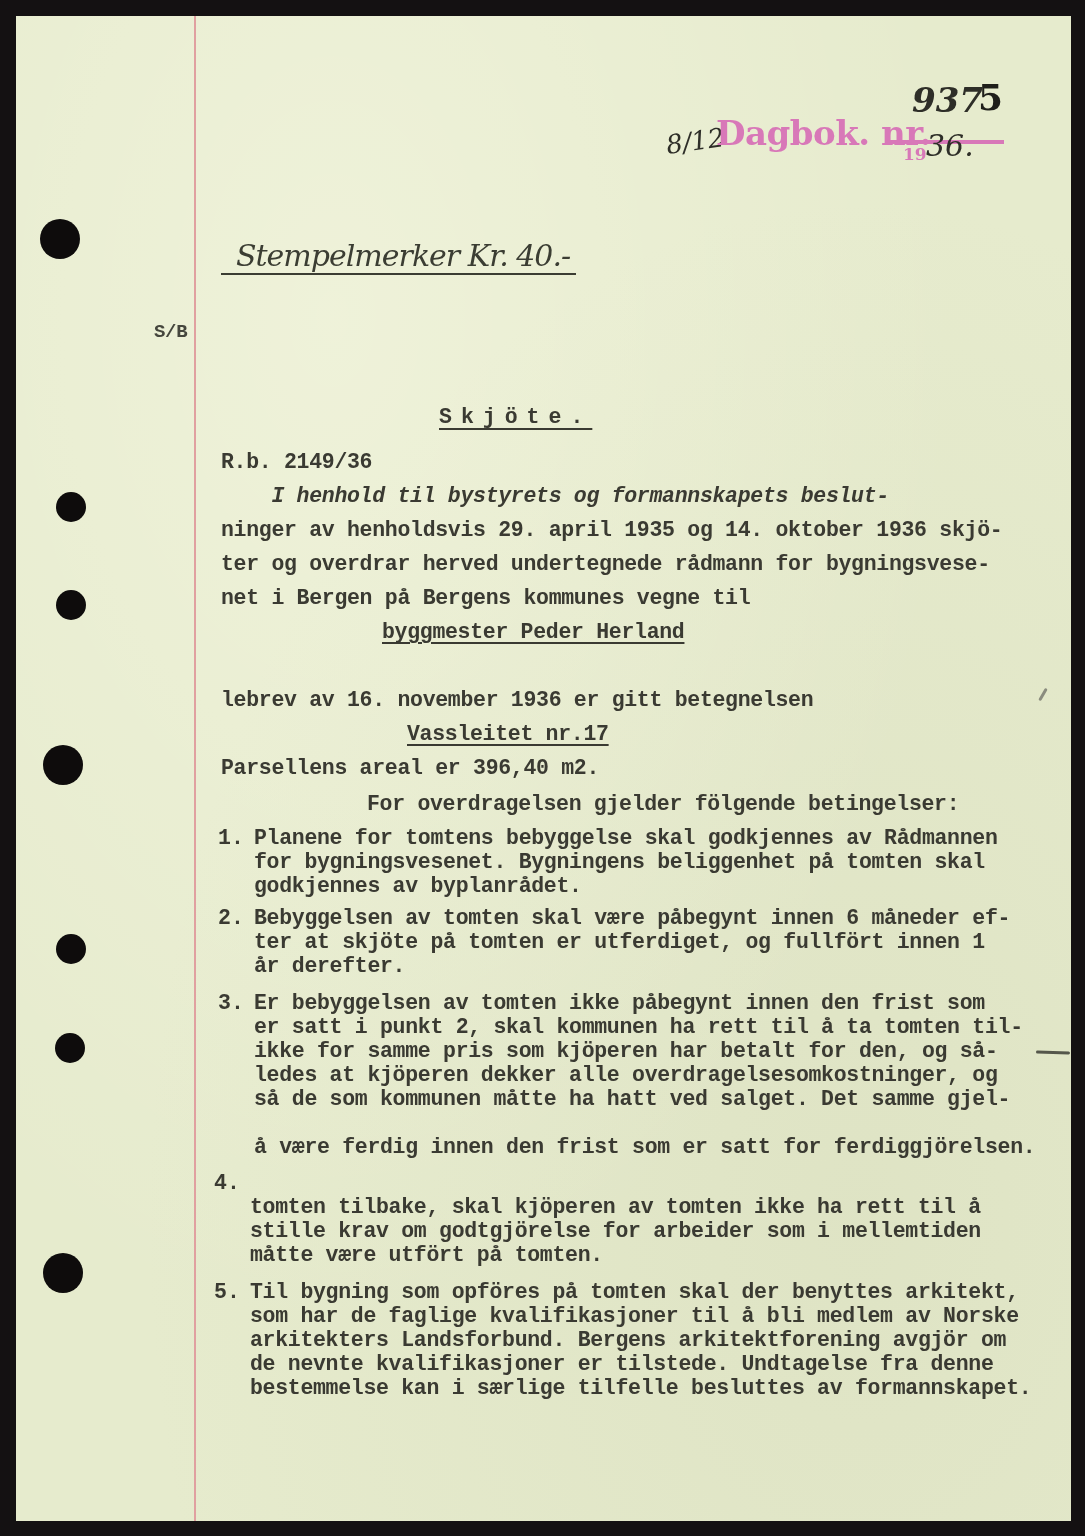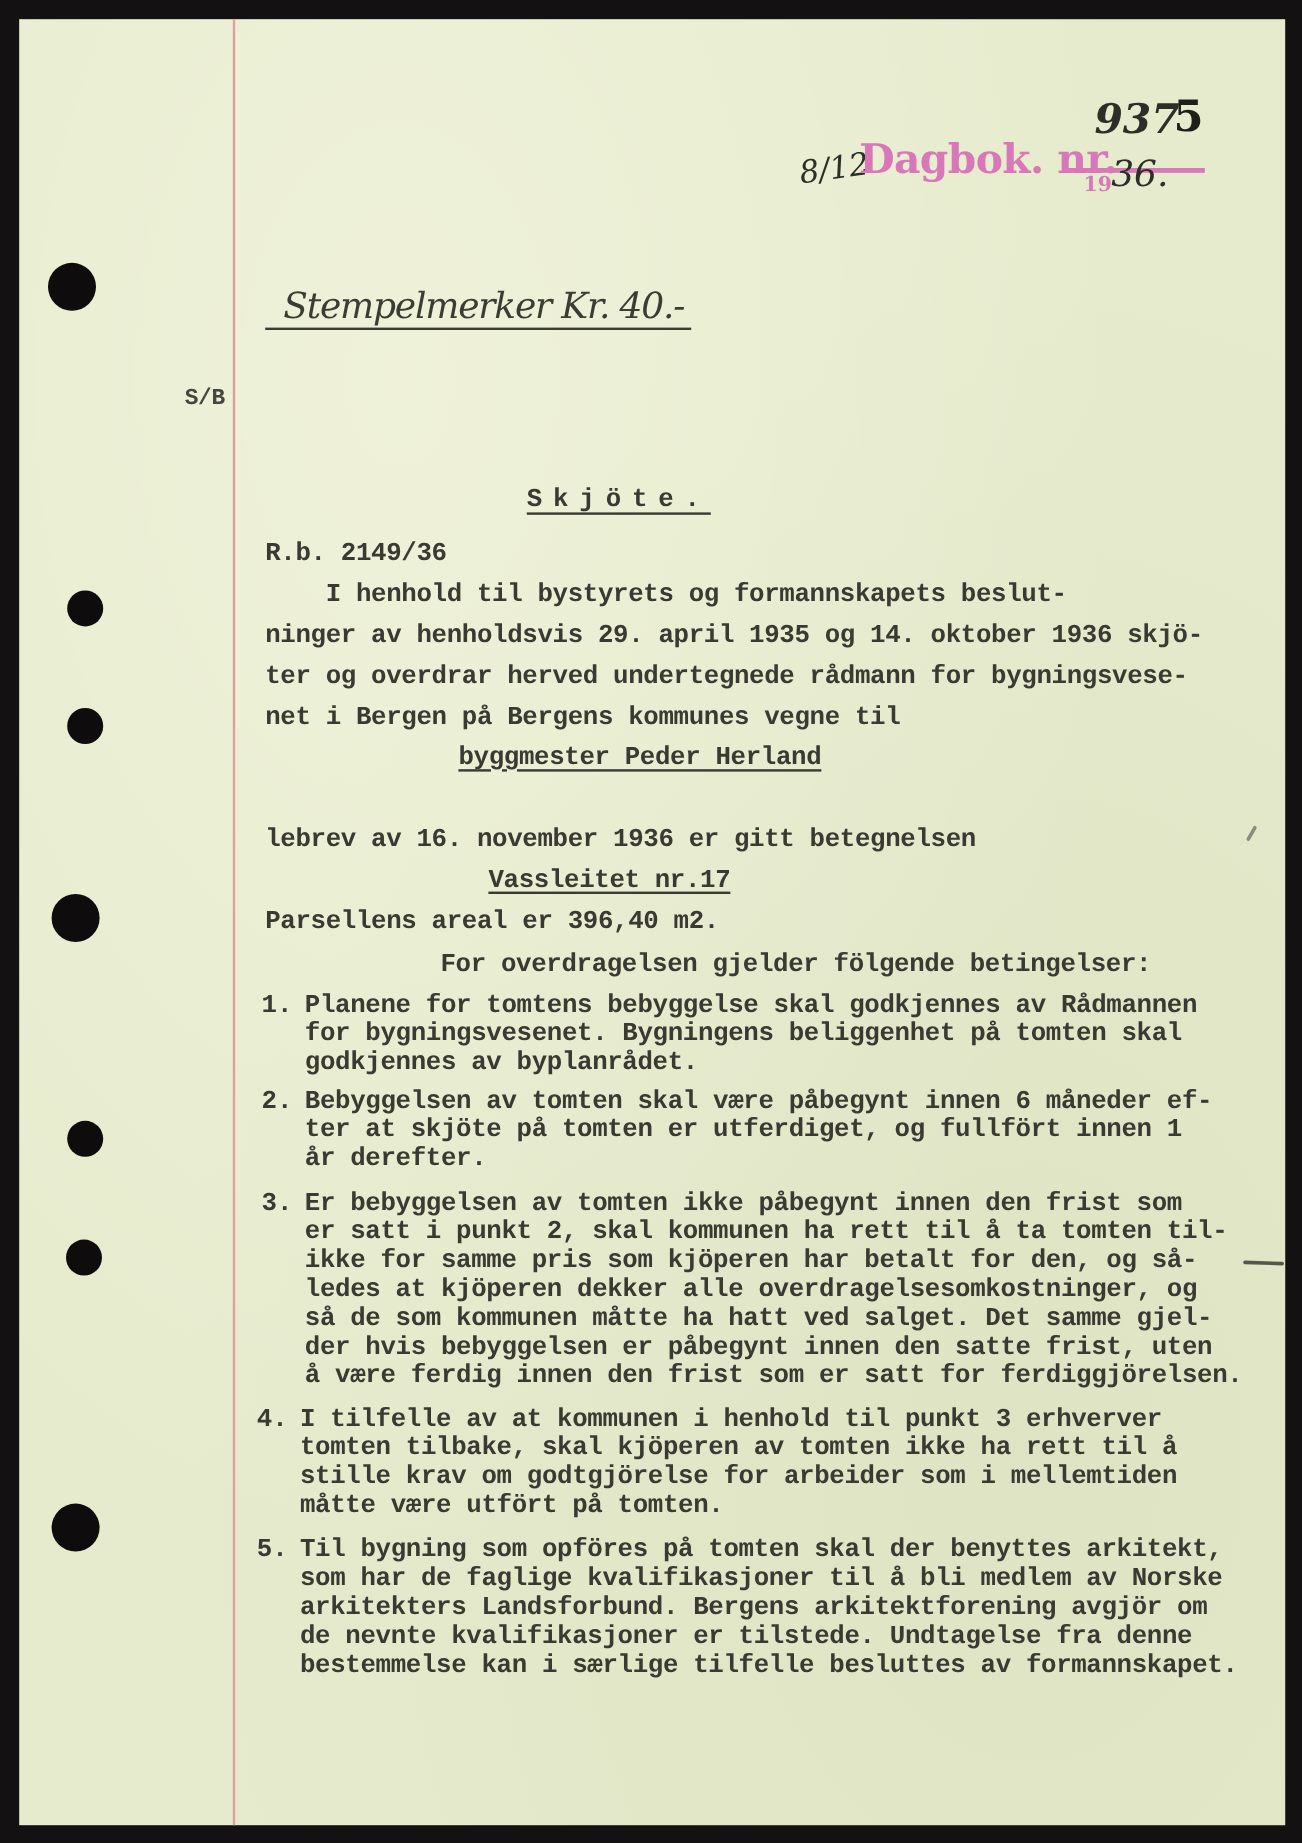--- a/index.html
+++ b/index.html
@@ -94,21 +94,21 @@
   <div class="hand yr">36.</div>
 
   <div class="hand stempel">Stempelmerker Kr. 40.-</div>
   <div class="stempel-underline"></div>
 
   <div class="type sb">S/B</div>
 
   <div class="type title">Skjöte.</div>
   <div class="type ref">R.b. 2149/36</div>
 
-  <div class="type para" style="top:466px;">    I henhold til bystyrets og formannskapets beslut-</div>
+  <div class="type para" style="top:466px;font-style:italic;">    I henhold til bystyrets og formannskapets beslut-</div>
   <div class="type para" style="top:500px;">ninger av henholdsvis 29. april 1935 og 14. oktober 1936 skjö-</div>
   <div class="type para" style="top:534px;">ter og overdrar herved undertegnede rådmann for bygningsvese-</div>
   <div class="type para" style="top:568px;">net i Bergen på Bergens kommunes vegne til</div>
 
   <div class="type u" style="left:366px; top:602px;">byggmester Peder Herland</div>
 
   <div class="type para" style="top:670px;">lebrev av 16. november 1936 er gitt betegnelsen</div>
 
   <div class="type u" style="left:391px; top:704px;">Vassleitet nr.17</div>
   <div class="type para" style="top:738px;font-family:Liberation Mono, monospace;">Parsellens areal er 396,40 m2.</div>
@@ -123,25 +123,23 @@
   <div class="type" style="left:238px; top:888px;">Bebyggelsen av tomten skal være påbegynt innen 6 måneder ef-</div>
   <div class="type" style="left:238px; top:912px;">ter at skjöte på tomten er utferdiget, og fullfört innen 1</div>
   <div class="type" style="left:238px; top:936px;">år derefter.</div>
 
   <div class="list-num" style="left:202px; top:975px;">3.</div>
   <div class="type" style="left:238px; top:973px;">Er bebyggelsen av tomten ikke påbegynt innen den frist som</div>
   <div class="type" style="left:238px; top:997px;">er satt i punkt 2, skal kommunen ha rett til å ta tomten til-</div>
   <div class="type" style="left:238px; top:1021px;">ikke for samme pris som kjöperen har betalt for den, og så-</div>
   <div class="type" style="left:238px; top:1045px;">ledes at kjöperen dekker alle overdragelsesomkostninger, og</div>
   <div class="type" style="left:238px; top:1069px;">så de som kommunen måtte ha hatt ved salget. Det samme gjel-</div>
-  <div class="type" style="left:238px; top:1093px;">der hvis bebyggelsen er påbegynt innen den satte frist, uten</div>
   <div class="type" style="left:238px; top:1117px;">å være ferdig innen den frist som er satt for ferdiggjörelsen.</div>
 
   <div class="list-num" style="left:198px; top:1155px;">4.</div>
-  <div class="type" style="left:234px; top:1153px;">I tilfelle av at kommunen i henhold til punkt 3 erhverver</div>
   <div class="type" style="left:234px; top:1177px;">tomten tilbake, skal kjöperen av tomten ikke ha rett til å</div>
   <div class="type" style="left:234px; top:1201px;">stille krav om godtgjörelse for arbeider som i mellemtiden</div>
   <div class="type" style="left:234px; top:1225px;">måtte være utfört på tomten.</div>
 
   <div class="list-num" style="left:198px; top:1264px;">5.</div>
   <div class="type" style="left:234px; top:1262px;">Til bygning som opföres på tomten skal der benyttes arkitekt,</div>
   <div class="type" style="left:234px; top:1286px;">som har de faglige kvalifikasjoner til å bli medlem av Norske</div>
   <div class="type" style="left:234px; top:1310px;">arkitekters Landsforbund. Bergens arkitektforening avgjör om</div>
   <div class="type" style="left:234px; top:1334px;">de nevnte kvalifikasjoner er tilstede. Undtagelse fra denne</div>
   <div class="type" style="left:234px; top:1358px;">bestemmelse kan i særlige tilfelle besluttes av formannskapet.</div>

